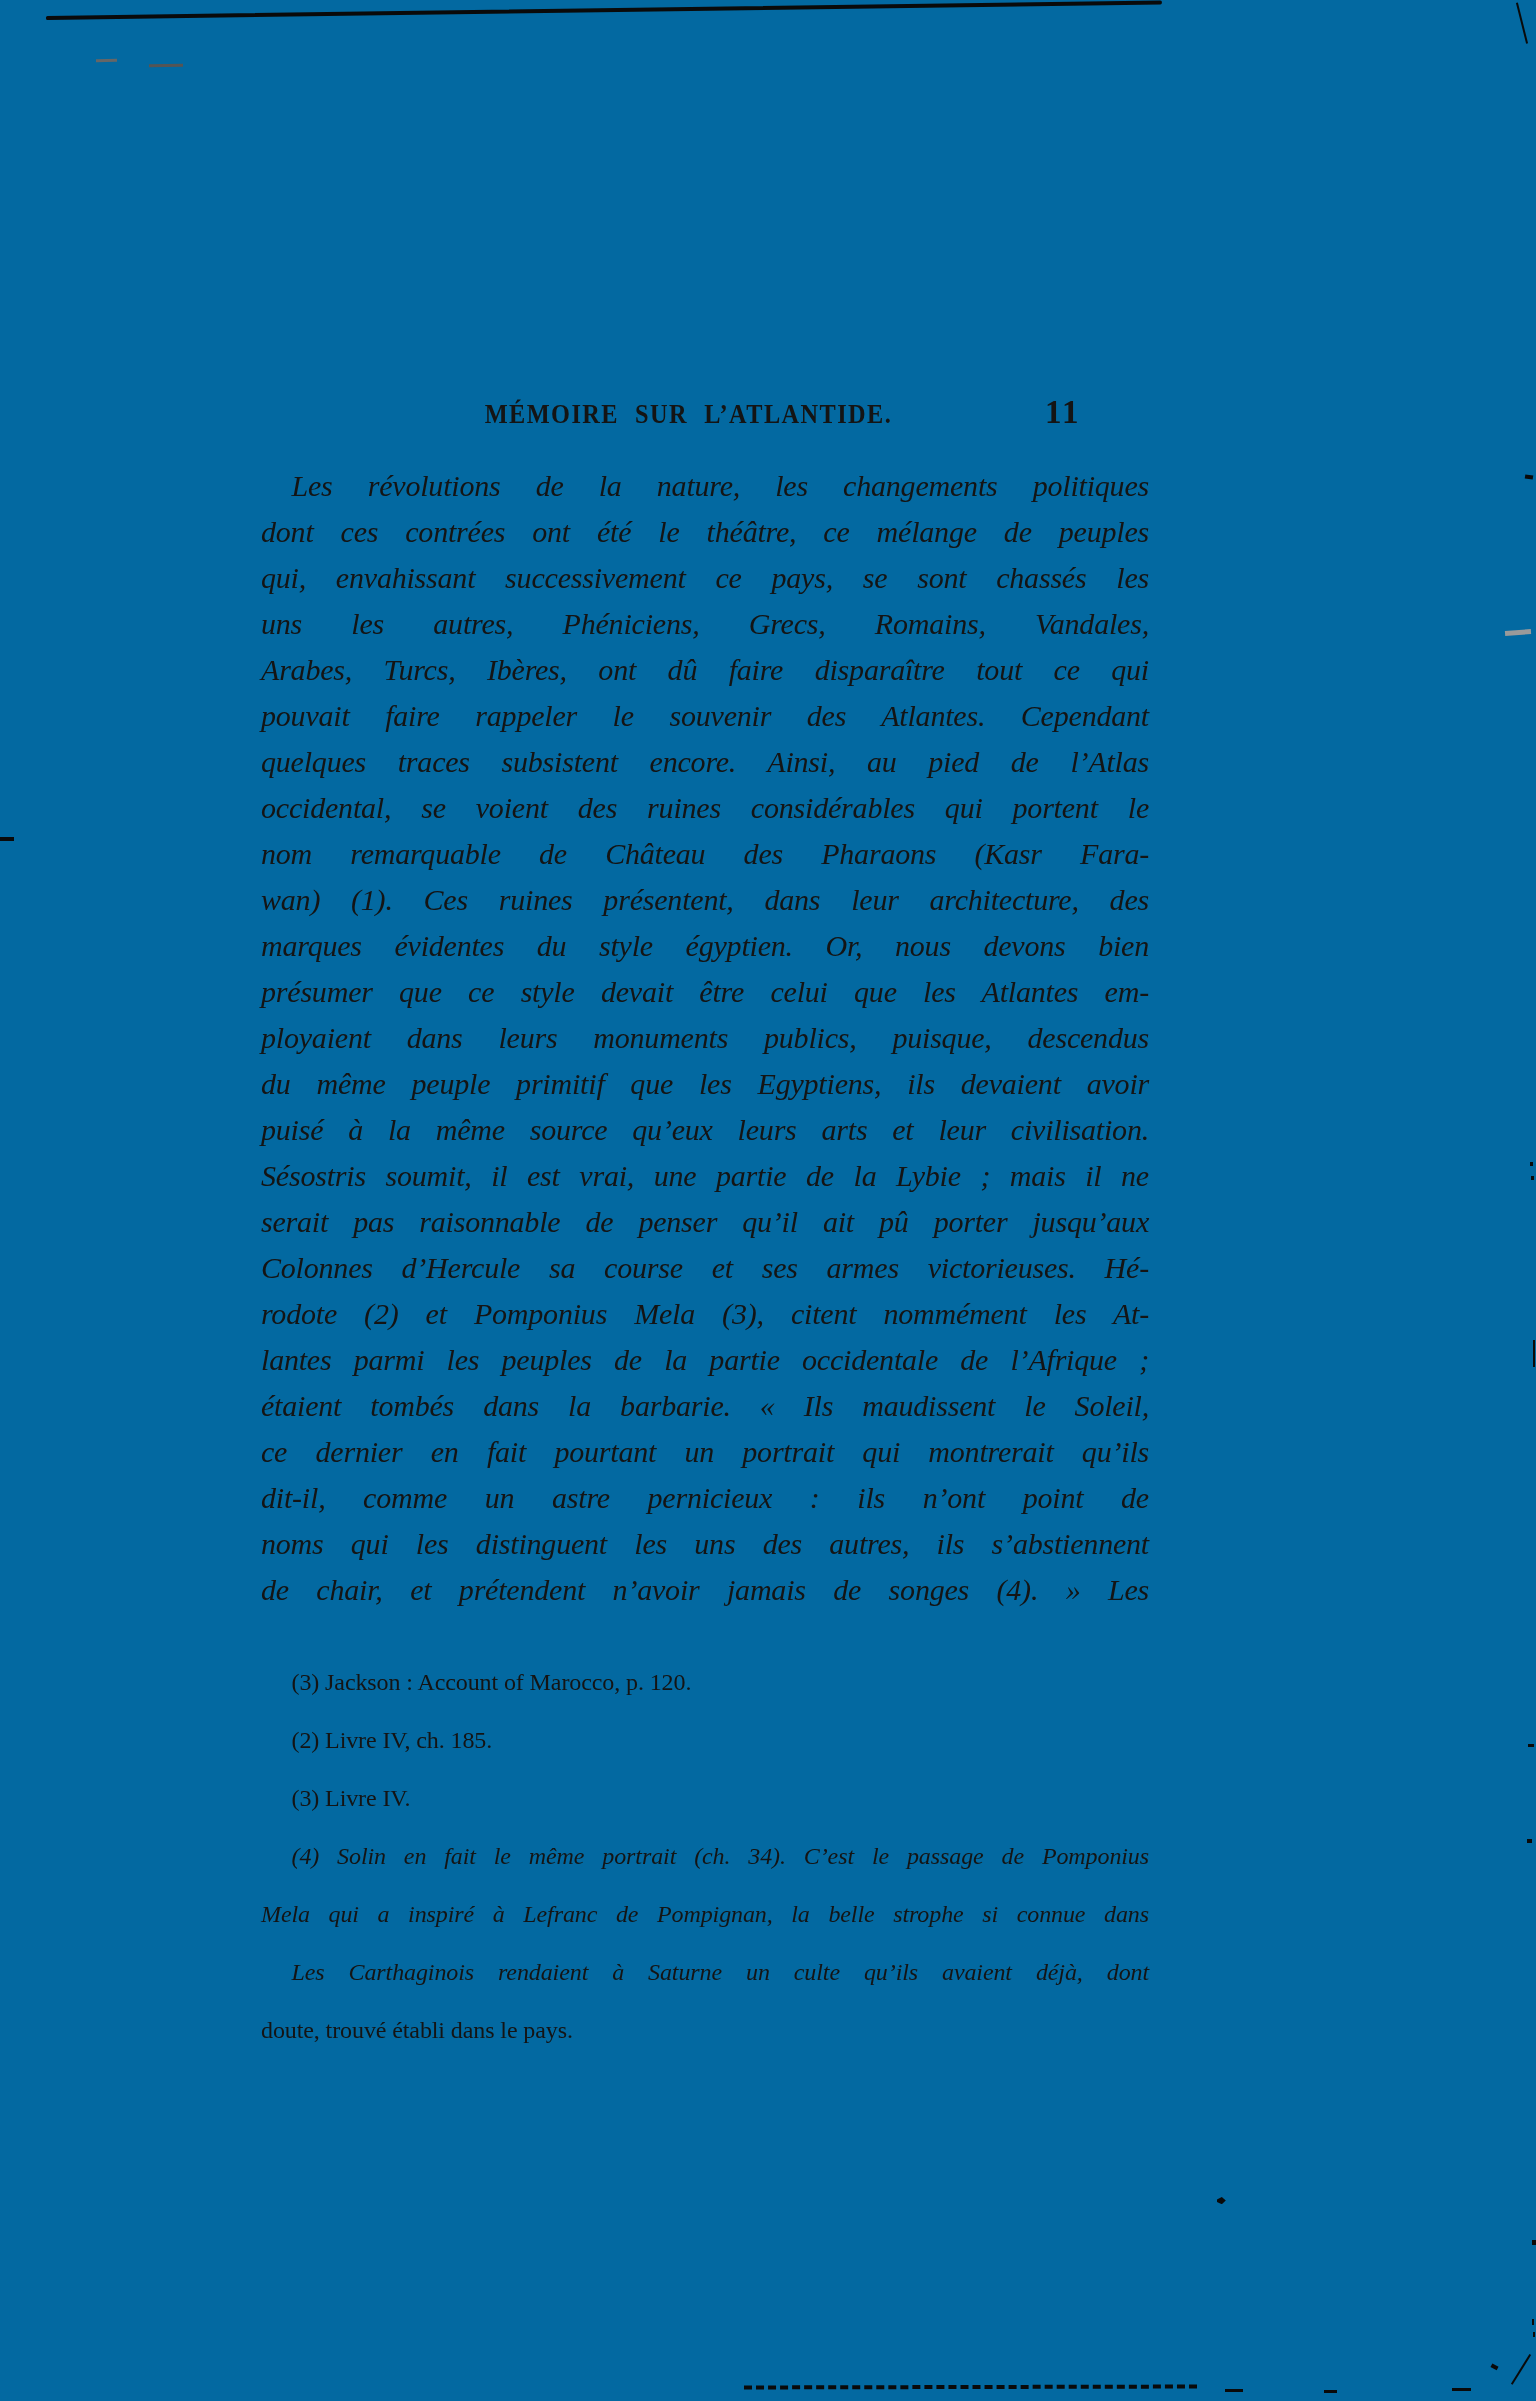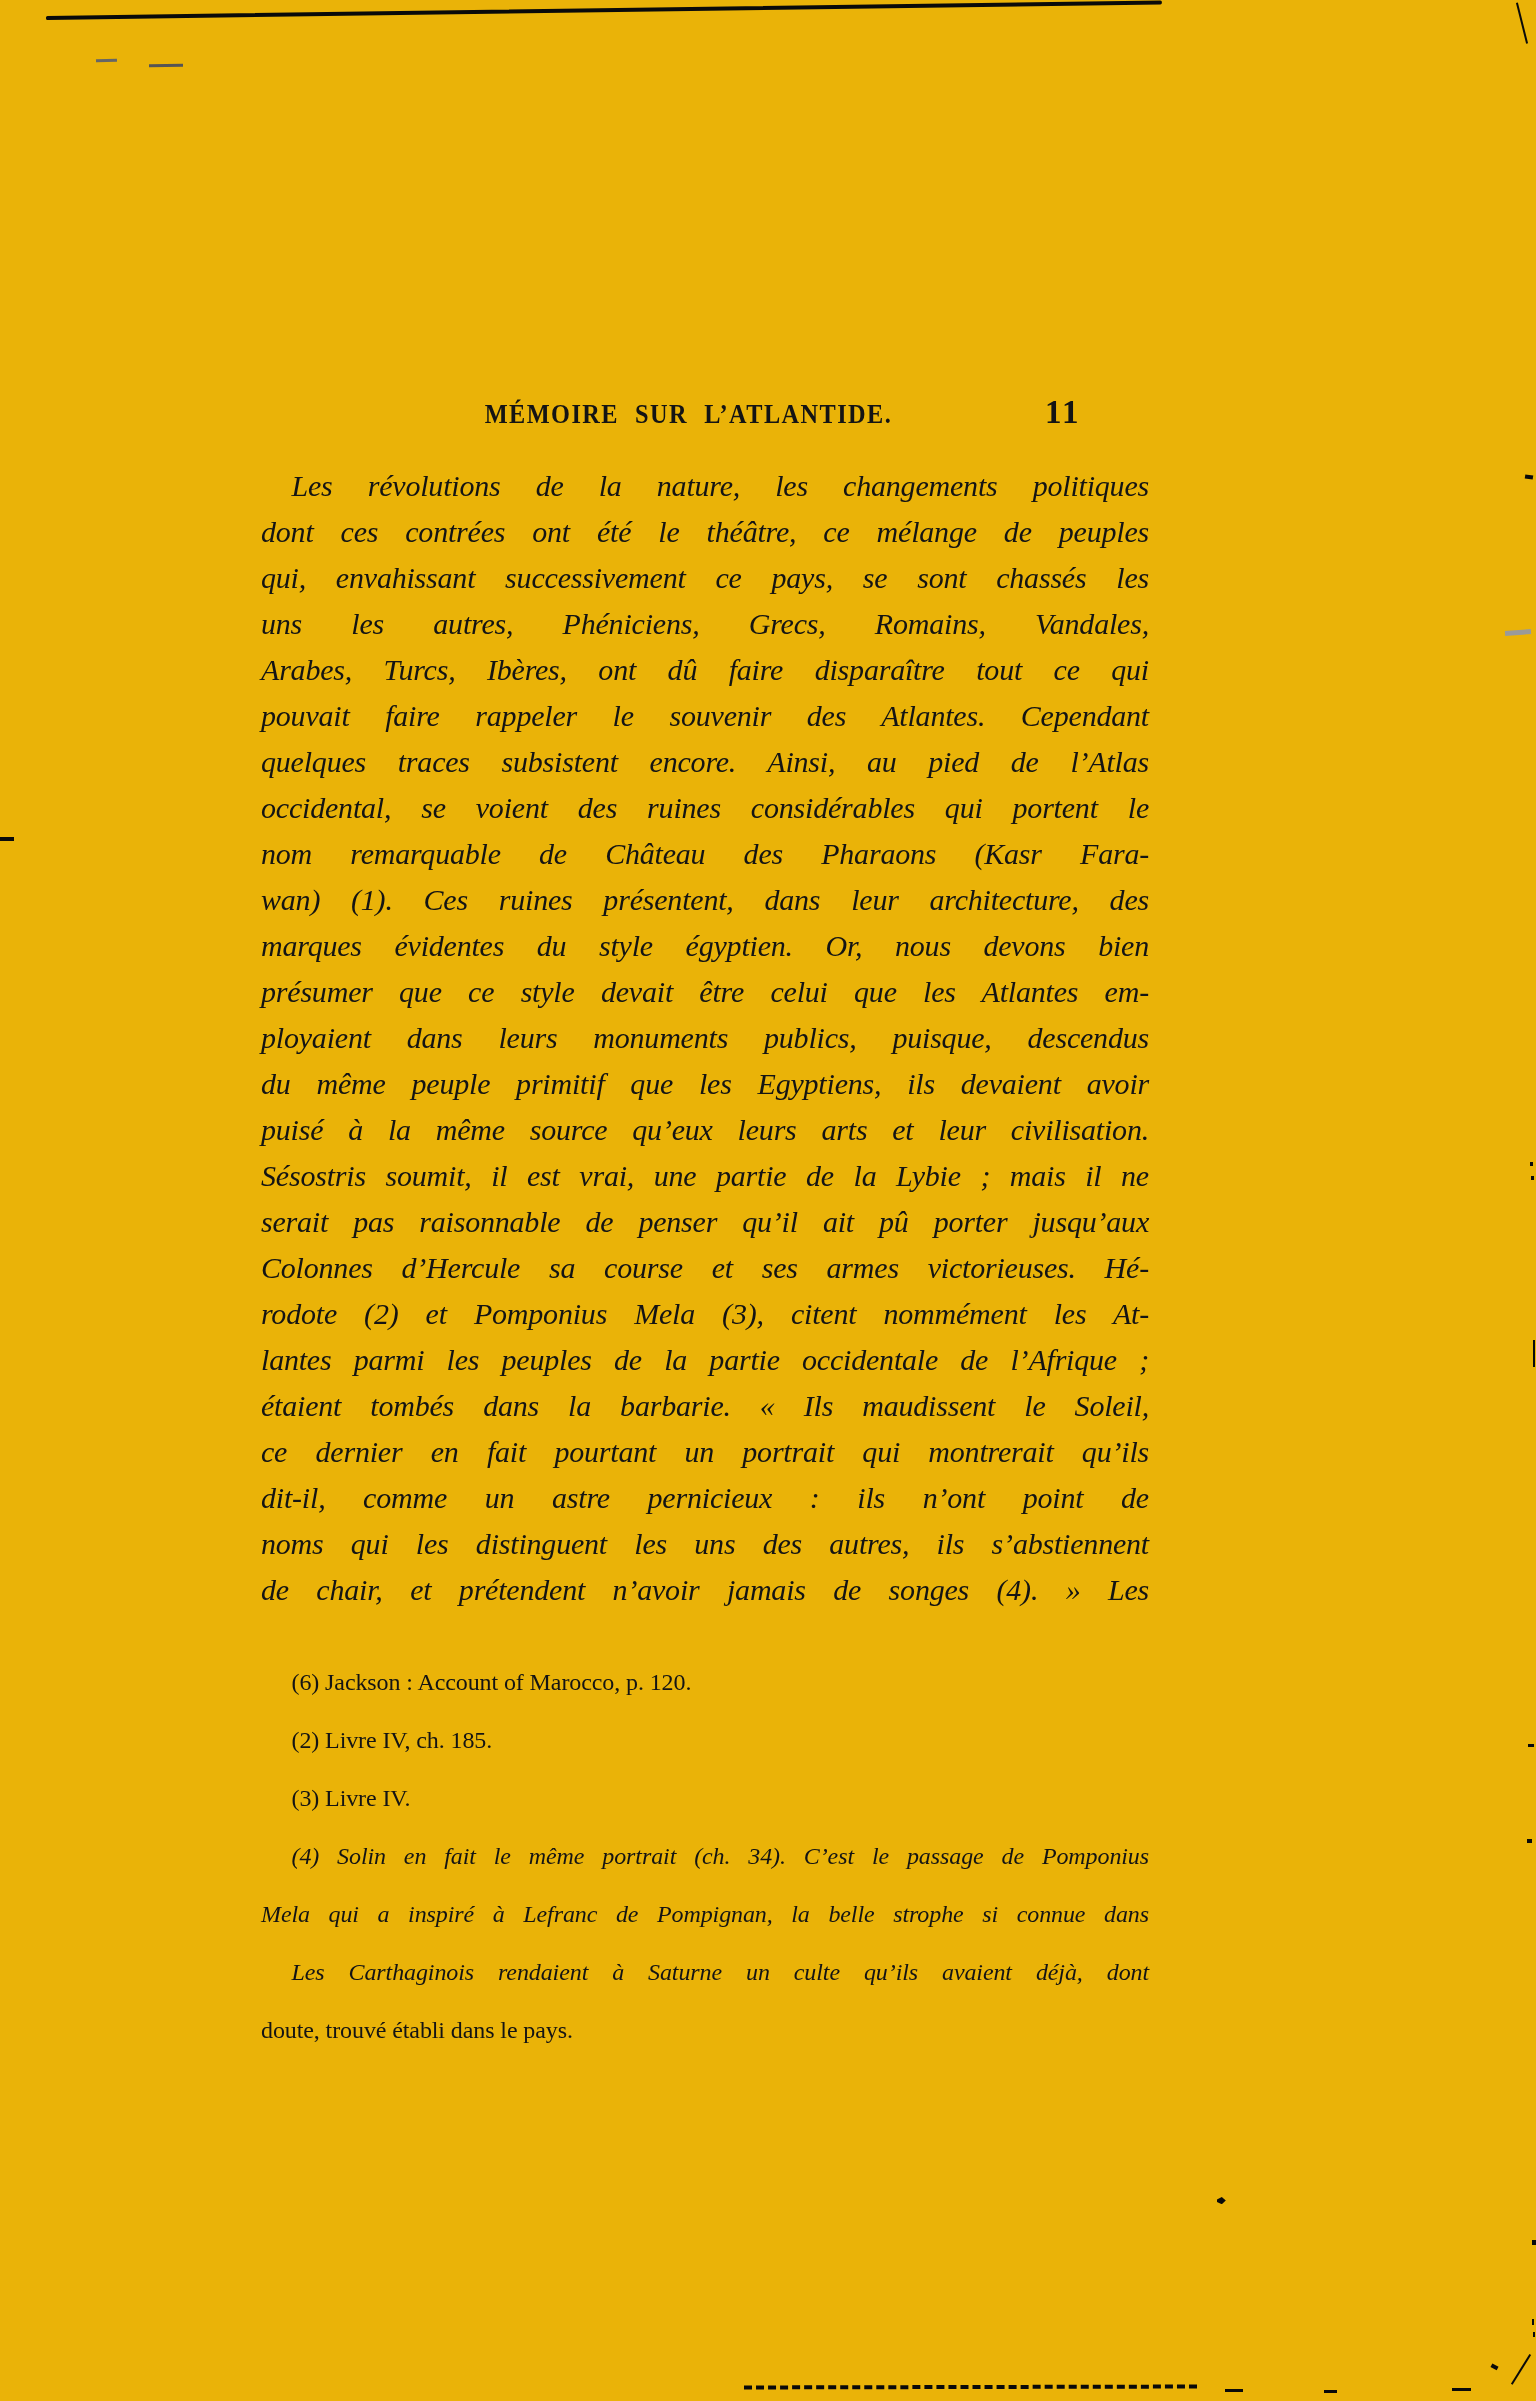--- a/index.html
+++ b/index.html
@@ -1,21 +1,21 @@
 <!DOCTYPE html>
 <html style="font-size:13px"><head>
 <meta charset="utf-8">
 <title>Scanned book page</title>
 <style>
   html, body { margin: 0; padding: 0; background: #ffffff; }
   .page {
     position: relative;
     width: 1537px;
     height: 2401px;
-    background: #eab308;
+    background: #0369a1;
     font-family: "Liberation Serif", serif;
     color: #141414;
     overflow: hidden;
   }
 
   
   .running-title-wrap {
     position: absolute;
     left: 243px;
     top: 399px;
@@ -142,21 +142,21 @@
       <div class="bline justify">rodote (2) et Pomponius Mela (3), citent nommément les At-</div>
       <div class="bline justify">lantes parmi les peuples de la partie occidentale de l’Afrique ;</div>
       <div class="bline justify">étaient tombés dans la barbarie. « Ils maudissent le Soleil,</div>
       <div class="bline justify">ce dernier en fait pourtant un portrait qui montrerait qu’ils</div>
       <div class="bline justify">dit-il, comme un astre pernicieux : ils n’ont point de</div>
       <div class="bline justify">noms qui les distinguent les uns des autres, ils s’abstiennent</div>
       <div class="bline justify">de chair, et prétendent n’avoir jamais de songes (4). » Les</div>
     </div>
 
   <div class="footnotes">
-      <div class="fline indent"><span>(6) Jackson : Account of Marocco, p. 120.</span></div>
+      <div class="fline indent"><span>(3) Jackson : Account of Marocco, p. 120.</span></div>
       <div class="fline indent"><span>(2) Livre IV, ch. 185.</span></div>
       <div class="fline indent"><span>(3) Livre IV.</span></div>
       <div class="fline indent justify"><span>(4) Solin en fait le même portrait (ch. 34). C’est le passage de Pomponius</span></div>
       <div class="fline justify"><span>Mela qui a inspiré à Lefranc de Pompignan, la belle strophe si connue dans</span></div>
       <div class="fline indent justify"><span>Les Carthaginois rendaient à Saturne un culte qu’ils avaient déjà, dont</span></div>
       <div class="fline"><span>doute, trouvé établi dans le pays.</span></div>
     </div>
 
   <div class="art top-edge-line"></div>
   <div class="art top-edge-speck-1"></div>

